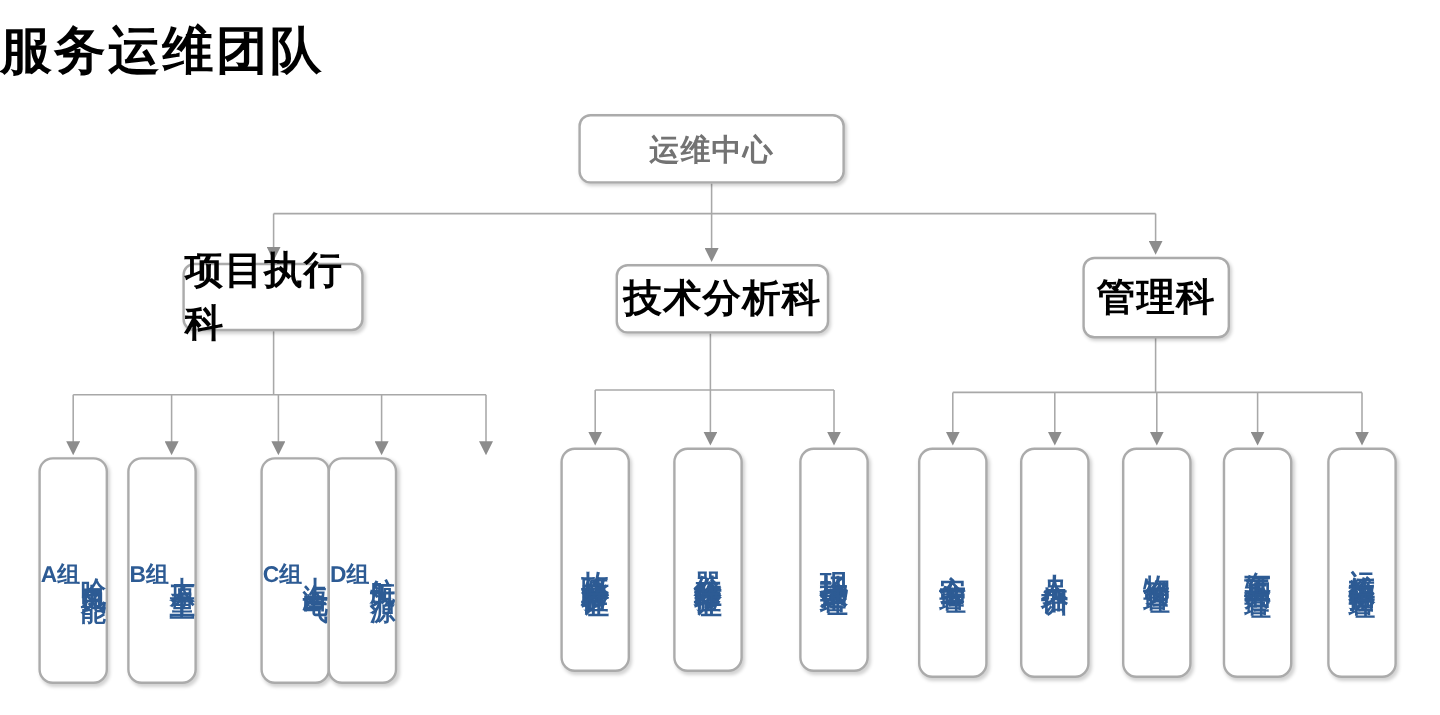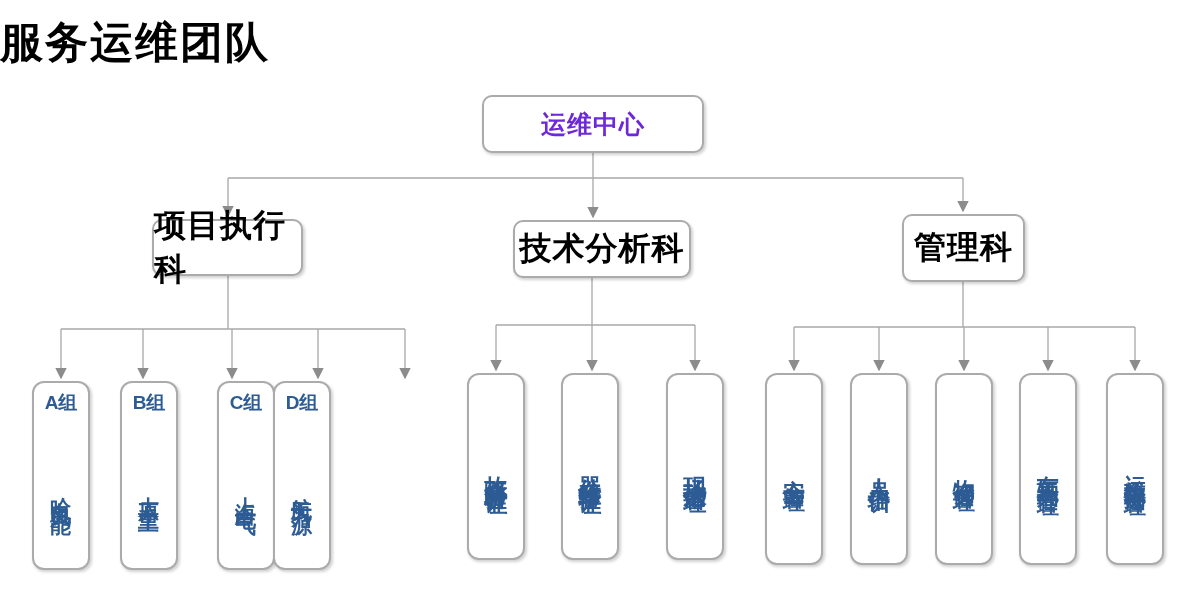--- a/index.html
+++ b/index.html
@@ -35,35 +35,34 @@
     border: 2px solid #ababab;
     box-shadow: 1.5px 2px 3px rgba(0,0,0,0.18);
     z-index: 2;
     display: flex;
     align-items: center;
     justify-content: center;
   }
   .root-box {
     left: 482px; top: 95px; width: 222px; height: 58px;
     border-radius: 10px;
-    font-size: 25px; font-weight: bold; color: #6d28d9;
+    font-size: 25px; font-weight: bold; color: #737373;
     letter-spacing: 1px;
   }
   .branch-box {
     border-radius: 10px;
     font-size: 32px; font-weight: bold; color: #000000;
     letter-spacing: 1px;
   }
   .branch-0 { left: 152px; top: 219px; width: 151px; height: 57px; }
   .branch-1 { left: 513px; top: 220px; width: 178px; height: 58px; }
   .branch-2 { left: 902px; top: 214px; width: 123px; height: 68px; }
   .leaf {
     border-radius: 12px;
     width: 58px;
-    flex-direction: column;
     align-items: center;
     justify-content: flex-start;
   }
   .leaf.g0 { top: 381px; height: 189px; }
   .leaf.g1 { top: 373px; height: 187px; }
   .leaf.g2 { top: 373px; height: 192px; }
   .leaf-header {
     padding-top: 7px;
     font-size: 19px;
     font-weight: bold;
@@ -148,21 +147,21 @@
   <div class="node branch-box branch-2">
     <span>管理科</span>
   </div>
 
   <div class="node leaf g0" style="left:32px">
     <div class="leaf-header">A组</div>
     <div class="vwrap">
         <span class="vtext">哈电风能</span>
       </div>
   </div>
-  <div class="node leaf g0" style="left:120px">
+  <div class="node leaf g0" style="left:106px">
     <div class="leaf-header">B组</div>
     <div class="vwrap">
         <span class="vtext">太原重工</span>
       </div>
   </div>
   <div class="node leaf g0" style="left:217px">
     <div class="leaf-header">C组</div>
     <div class="vwrap">
         <span class="vtext">上海电气</span>
       </div>

